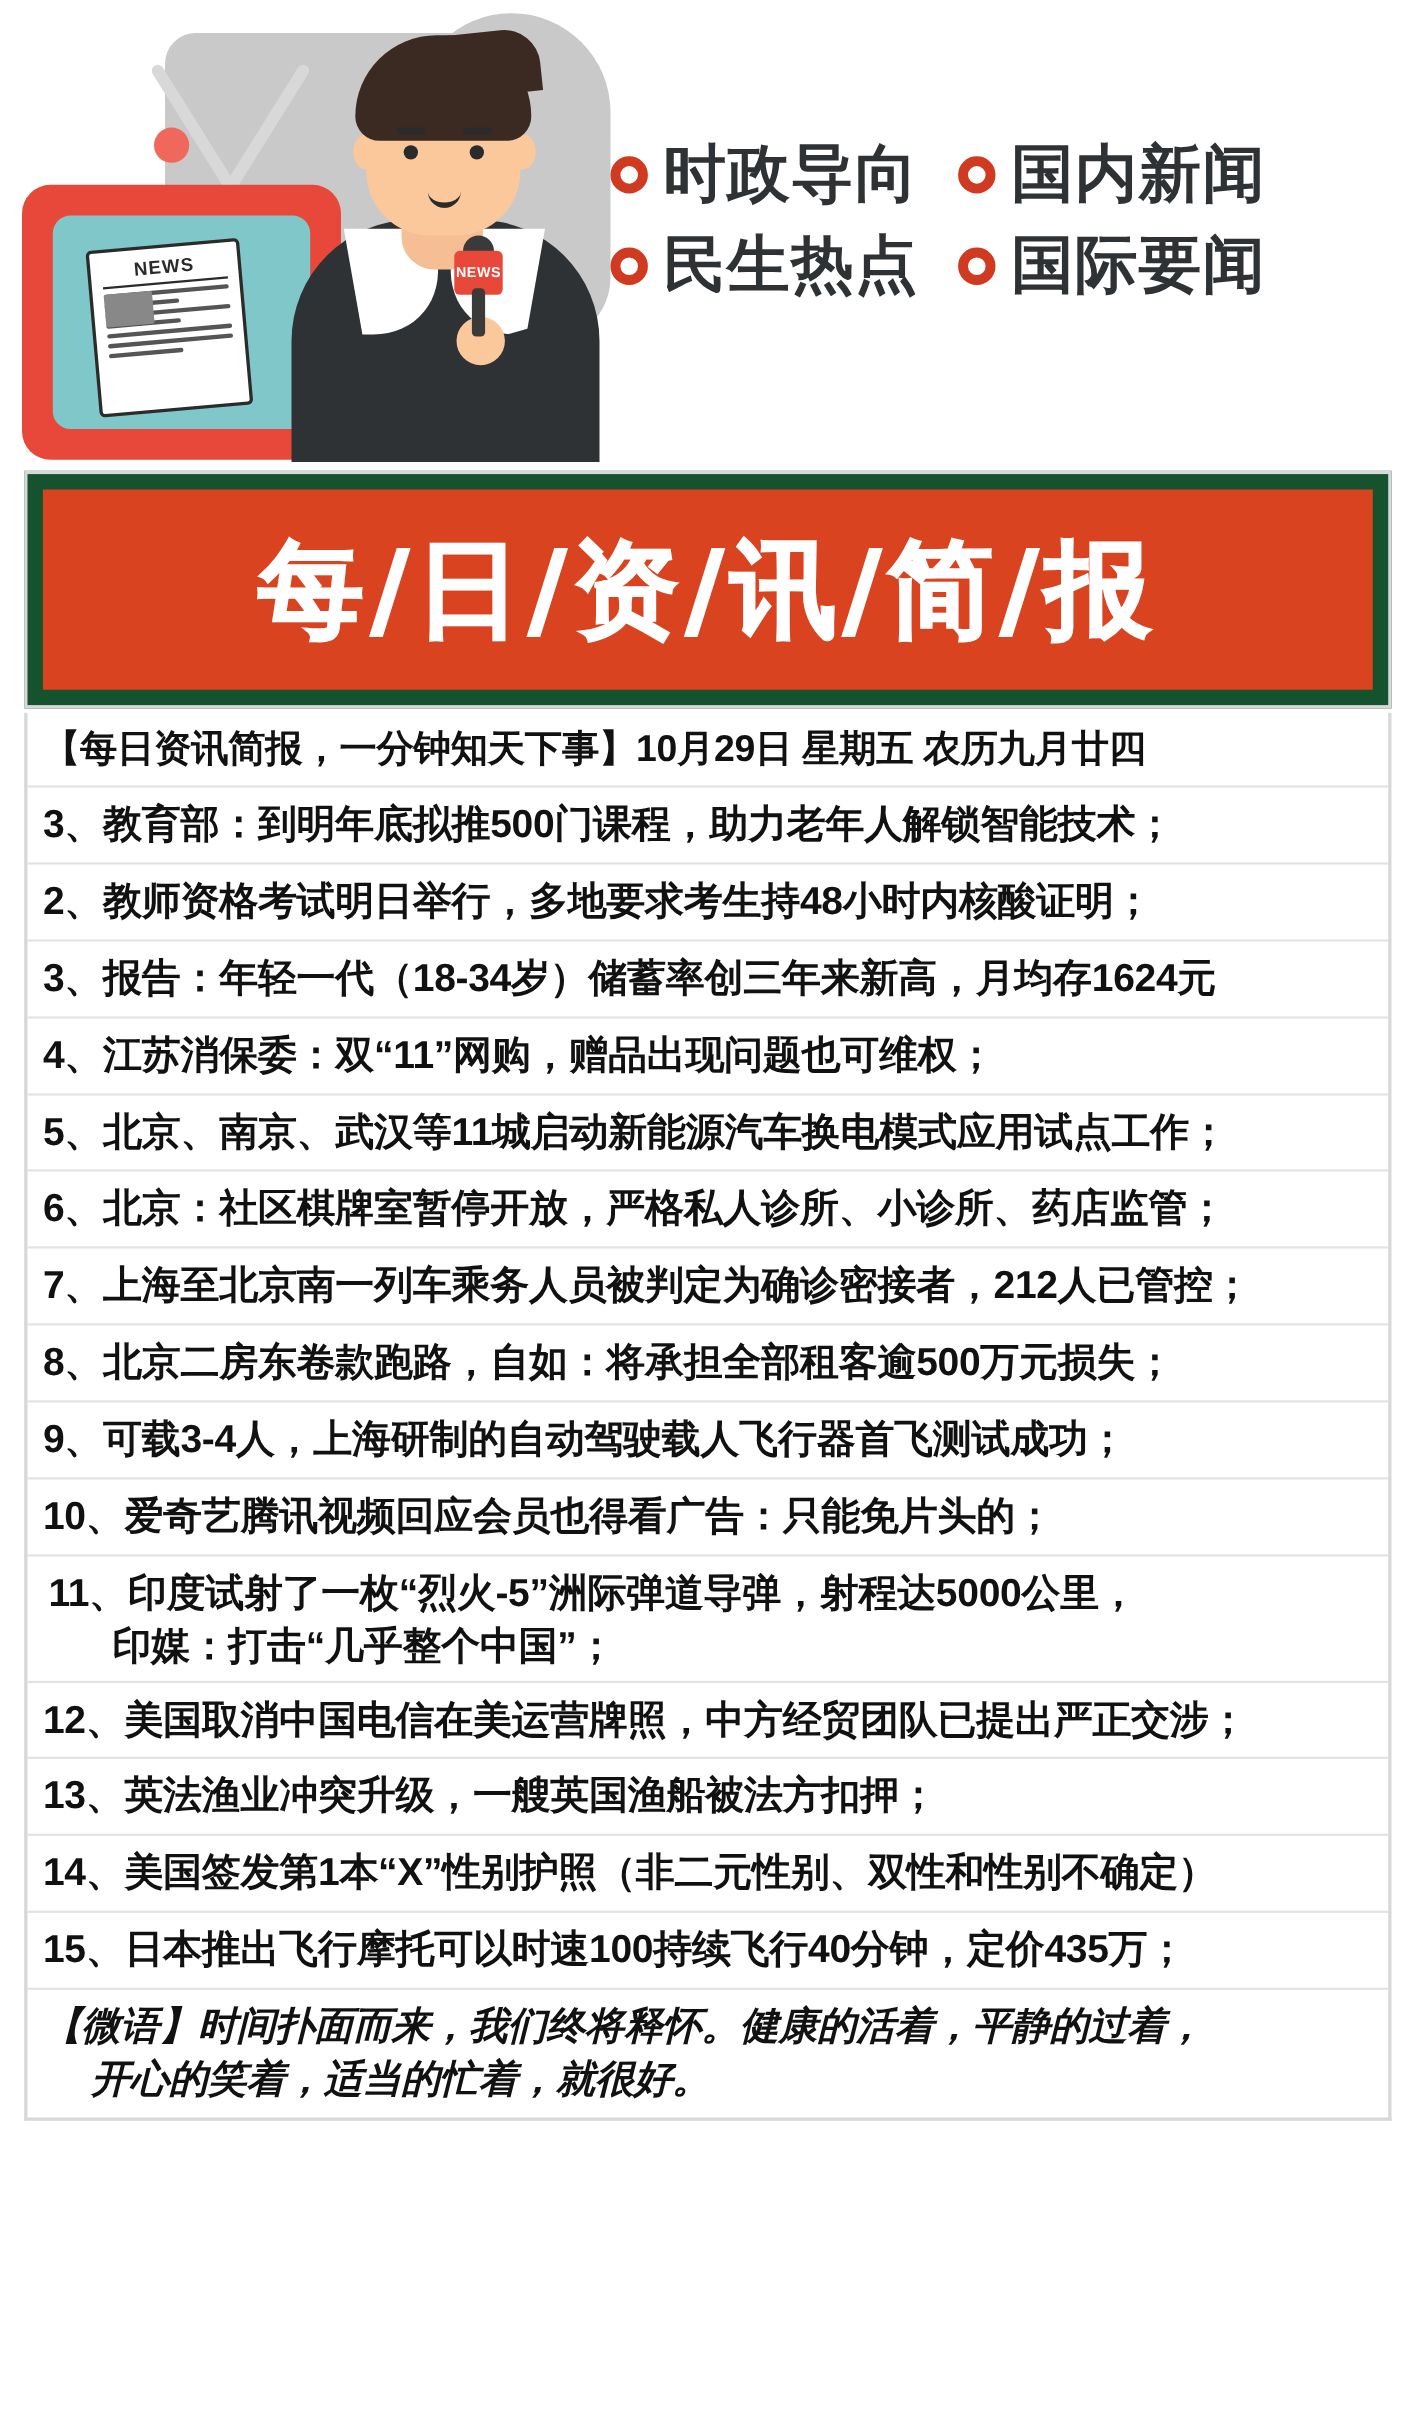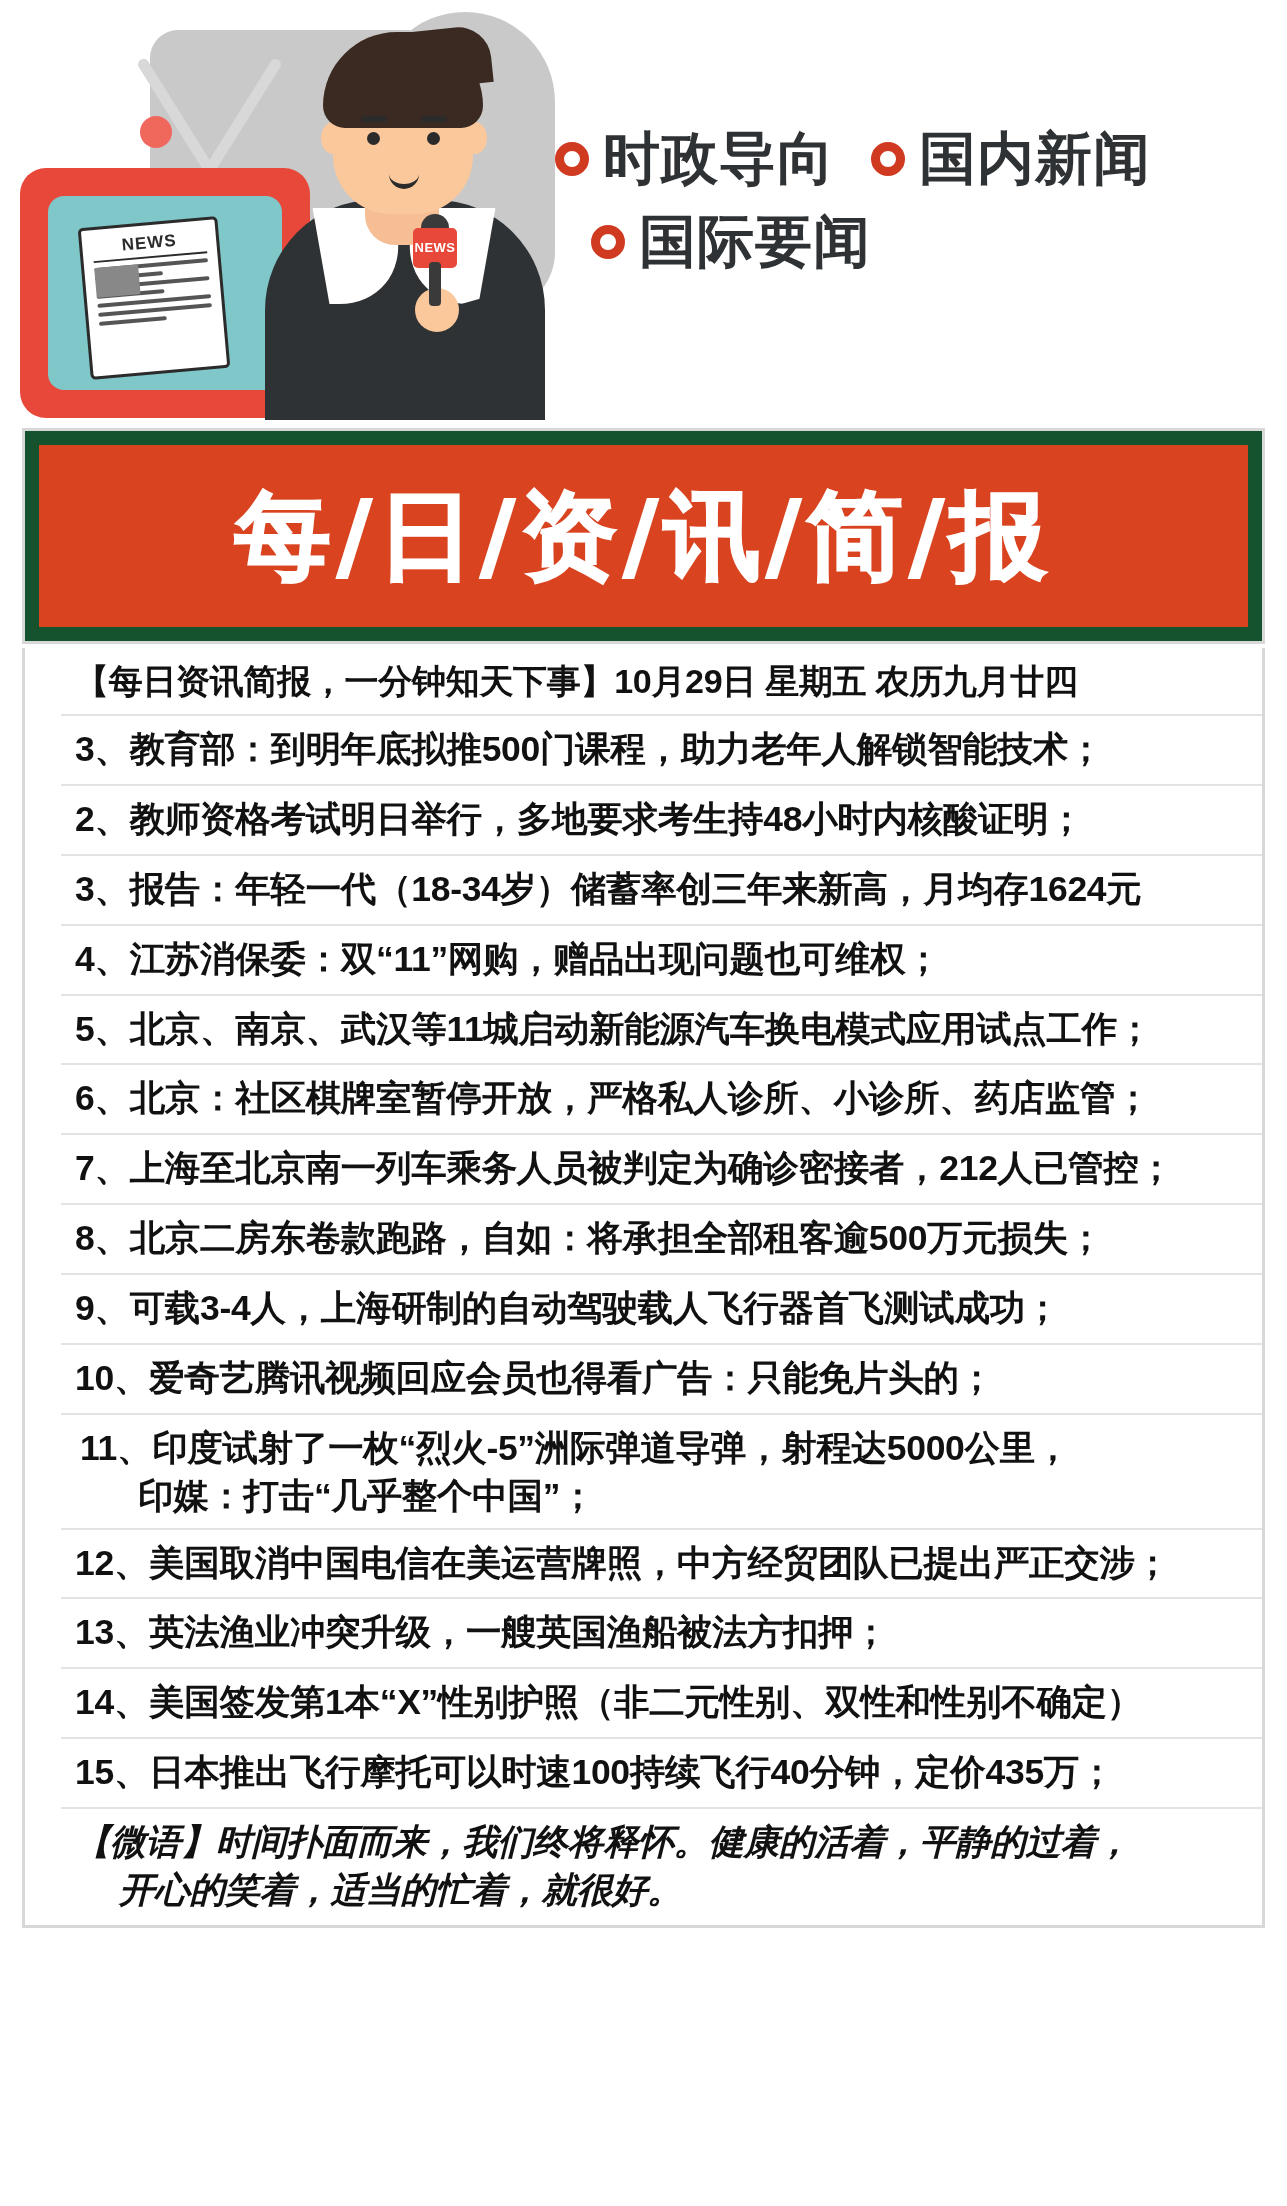--- a/index.html
+++ b/index.html
@@ -386,21 +386,20 @@
   .line {
     border-bottom: 2px solid #e3e3e3;
     padding: 13px 16px 13px 14px;
     font-size: 35.5px;
     line-height: 1.18;
     color: #111111;
     box-sizing: border-box;
     font-weight: bold;
     letter-spacing: -0.3px;
     white-space: nowrap;
-    margin-left: 36px;
   }
   .line:last-child { border-bottom: none; font-style: italic; }
   .line.headline {
     font-size: 34px;
   }
   .line.multi {
     white-space: normal;
     padding-bottom: 10px;
     padding-left: 19px;
   }
@@ -478,20 +477,24 @@
           <span class="tag-dot"></span>
           <span class="tag-text">时政导向</span>
         </div>
         <div class="tag-gap"></div>
         <div class="tag-item">
           <span class="tag-dot"></span>
           <span class="tag-text">国内新闻</span>
         </div>
       </div>
       <div class="tag-row">
+        <div class="tag-item">
+          <span class="tag-dot"></span>
+          <span class="tag-text">民生热点</span>
+        </div>
         <div class="tag-gap"></div>
         <div class="tag-item">
           <span class="tag-dot"></span>
           <span class="tag-text">国际要闻</span>
         </div>
       </div>
     </div>
   </div>
 
   <div class="banner-wrap">

